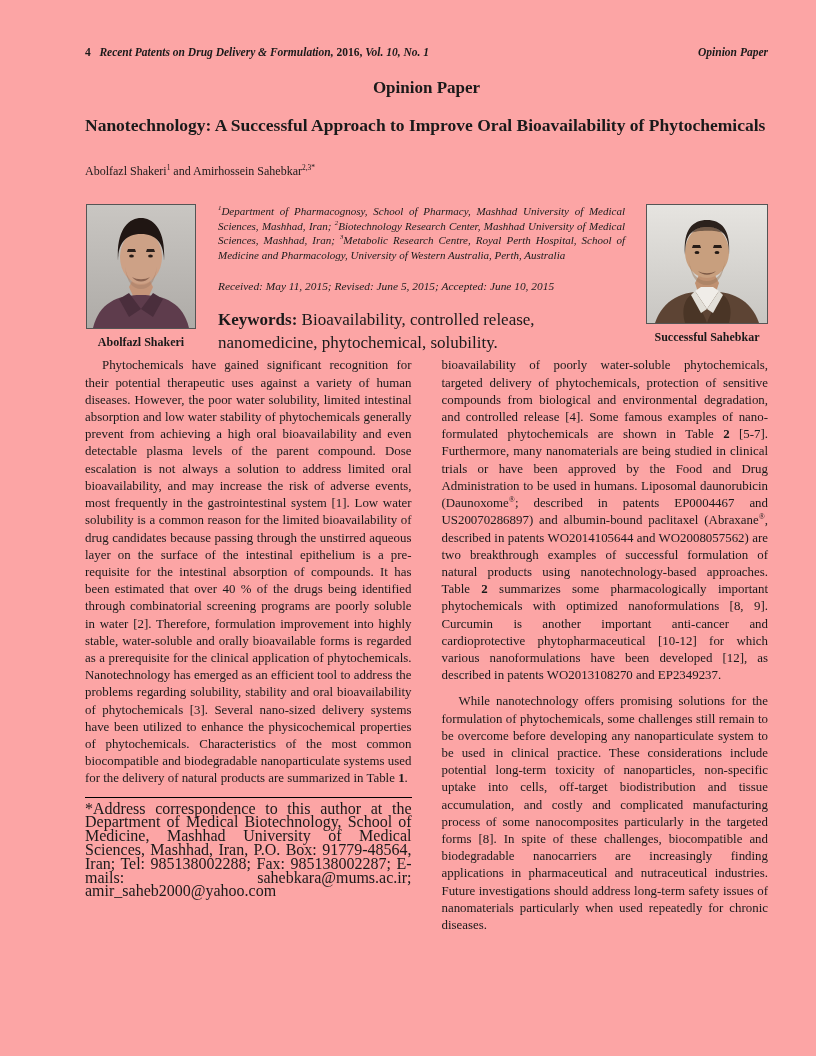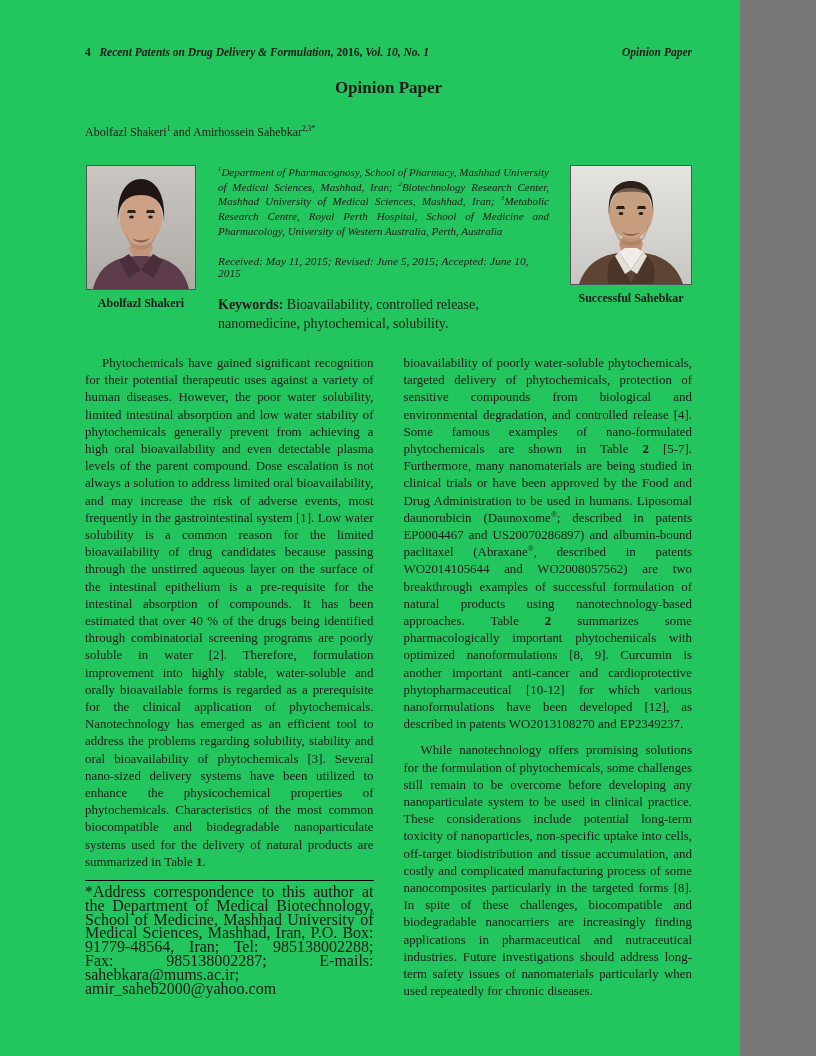--- a/index.html
+++ b/index.html
@@ -1,59 +1,60 @@
 <!DOCTYPE html>
 <html><head>
 <meta charset="utf-8">
 <style>
   html,body{margin:0;padding:0;background:#777;}
   .page{
-    width:740px;height:1056px;background:#22c55e;position:relative;
+    width:816px;height:1056px;background:#fca5a5;position:relative;
     font-family:"Liberation Serif","DejaVu Serif",serif;color:#1a1a1a;
     box-sizing:border-box;padding:46px 48px 0 85px;overflow:hidden;
   }
   sup{font-size:0.62em;vertical-align:super;line-height:0;}
   
   .running-head{display:flex;justify-content:space-between;align-items:baseline;
     font-size:11.5px;font-weight:bold;}
   
   .banner{text-align:center;font-size:17px;font-weight:bold;margin-top:20px;}
   .article-title{font-size:17.5px;font-weight:bold;line-height:1.32;
     text-align:justify;text-align-last:left;margin-top:16px;}
   .authors{font-size:12px;margin-top:27px;}
   
   .byline{display:grid;grid-template-columns:112px 1fr 122px;column-gap:21px;margin-top:25px;}
   .figure{display:flex;flex-direction:column;align-items:center;}
   .photo{border:1px solid #555;display:block;}
   .caption{font-size:12px;font-weight:bold;margin-top:6px;text-align:center;white-space:nowrap;}
   .affiliations{font-size:11px;font-style:italic;line-height:1.33;text-align:justify;}
   .received{font-size:11.4px;font-style:italic;margin-top:17px;}
-  .keywords{font-size:14px;margin-top:17px;line-height:1.35;}
+  .keywords{font-size:17px;margin-top:17px;line-height:1.35;}
   
-  .body-cols{display:flex;gap:30px;margin-top:21px;}
+  .body-cols{display:flex;gap:30px;margin-top:3px;}
   .col{flex:1 1 0;font-size:12.9px;line-height:17.2px;text-align:justify;}
   .col p{margin:0 0 9px 0;}
   .col p.indent{text-indent:17px;}
   
   .footnote-rule{border-top:1.6px solid #000;margin-top:6px;}
   .footnote{font-size:16px;line-height:13.8px;text-align:justify;padding-top:4px;
     overflow-wrap:anywhere;}
 </style>
 </head>
 <body>
 
 <div class="page">
 
   <div class="running-head">
     <span>4&nbsp;&nbsp;&nbsp;<i>Recent Patents on Drug Delivery &amp; Formulation,</i> 2016, <i>Vol. 10, No. 1</i></span>
     <span><i>Opinion Paper</i></span>
   </div>
 
   <div class="banner">Opinion Paper</div>
 
+  <h1 class="article-title" style="margin:16px 0 0 0;">Nanotechnology: A Successful Approach to Improve Oral Bioavailability of Phytochemicals</h1>
 
   <div class="authors">Abolfazl Shakeri<sup>1</sup> and Amirhossein Sahebkar<sup>2,3*</sup></div>
 
   <div class="byline">
 
     <div class="figure">
       <svg class="photo" width="108" height="123" viewBox="0 0 108 123" aria-hidden="true">
         <defs>
           <linearGradient id="bgL" x1="0" y1="0" x2="0" y2="1">
             <stop offset="0" stop-color="#c9c6c2"></stop>

